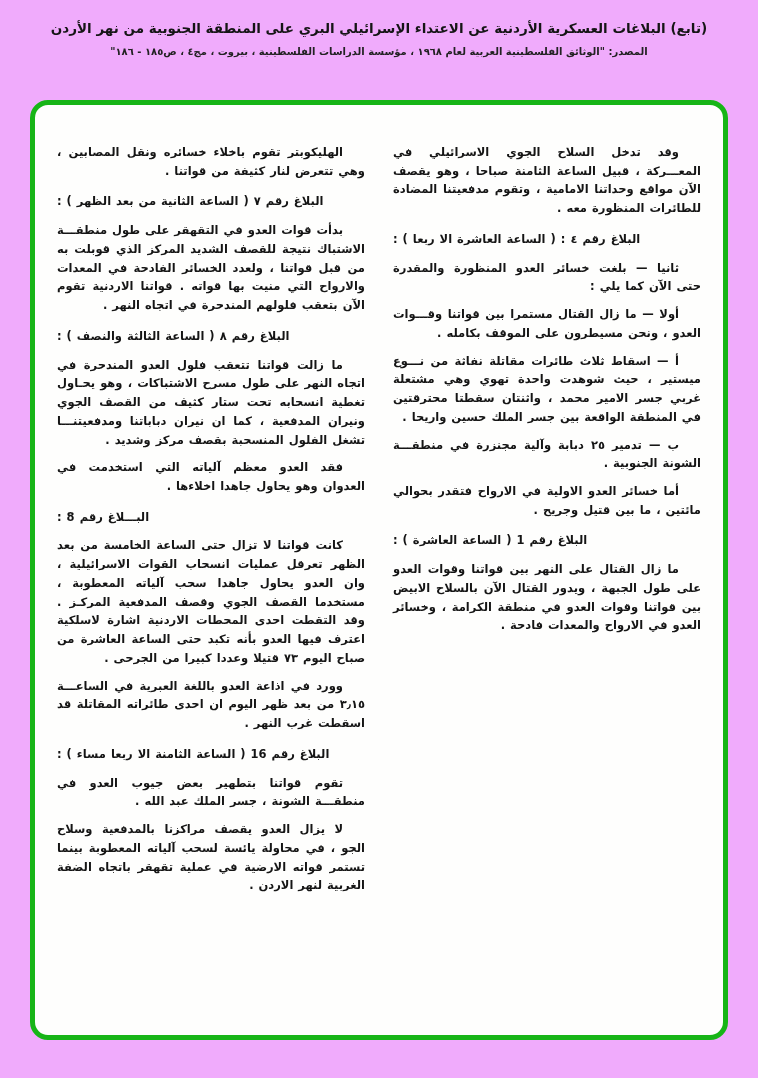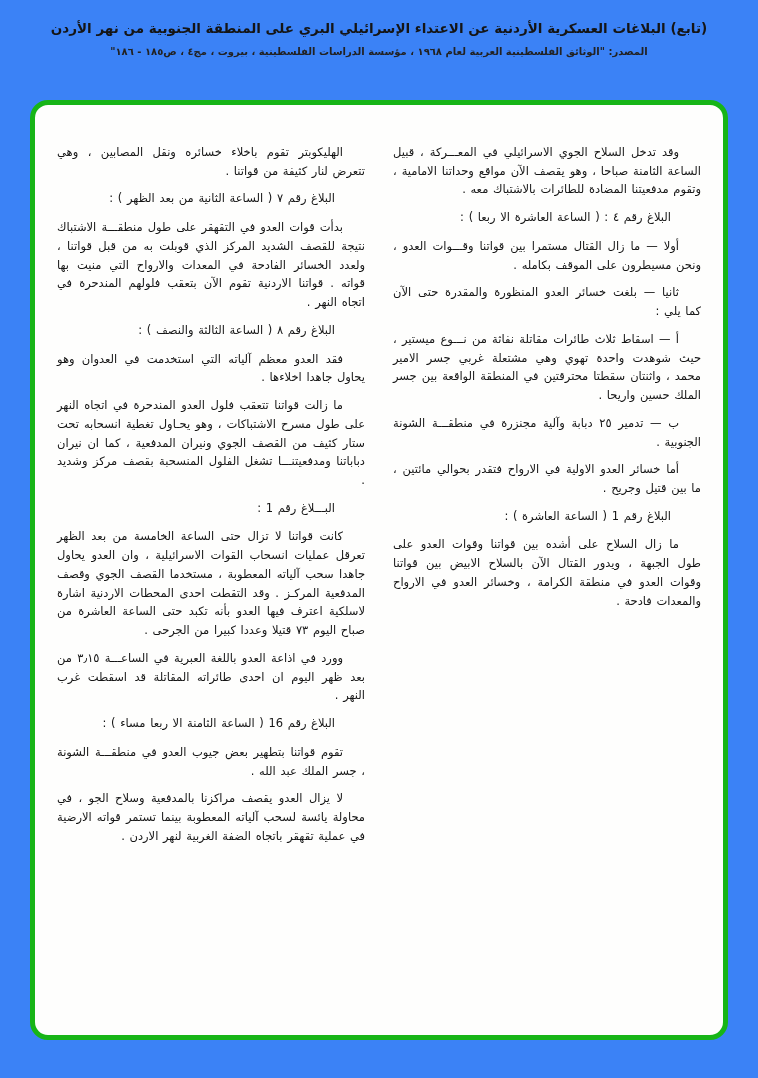--- a/index.html
+++ b/index.html
@@ -4,21 +4,21 @@
 <style>
   html, body {
     margin: 0;
     padding: 0;
     background: #ffffff;
   }
   .page {
     position: relative;
     width: 758px;
     min-height: 1078px;
-    background: #3b82f6;
+    background: #f0abfc;
     font-family: "DejaVu Sans", sans-serif;
     color: #151515;
     box-sizing: border-box;
   }
   .header {
     direction: rtl;
     text-align: center;
     padding-top: 18px;
   }
   .doc-title {
@@ -48,70 +48,71 @@
   .columns {
     direction: rtl;
     display: flex;
     gap: 28px;
     padding: 38px 22px 30px 22px;
     box-sizing: border-box;
   }
   .col {
     flex: 1 1 0;
     min-width: 0;
+    font-weight: bold;
   }
   .para, .heading {
     direction: rtl;
     text-align: justify;
     font-size: 11.5px;
     line-height: 1.63;
     margin: 0 0 9px 0;
     text-indent: 22px;
     word-spacing: 1px;
   }
   .heading {
-    margin-top: 0;
+    margin-top: 12px;
     margin-bottom: 10px;
     text-indent: 30px;
-    text-align: right;
+    text-align: left;
   }
 </style>
 </head>
 <body>
 
 <div class="page" lang="ar">
 
   <div class="header">
     <div class="doc-title">(تابع) البلاغات العسكرية الأردنية عن الاعتداء الإسرائيلي البري على المنطقة الجنوبية من نهر الأردن</div>
     <div class="doc-source">المصدر: "الوثائق الفلسطينية العربية لعام ١٩٦٨ ، مؤسسة الدراسات الفلسطينية ، بيروت ، مج٤ ، ص١٨٥ - ١٨٦"</div>
   </div>
 
   <div class="frame">
     <div class="columns">
 
       <div class="col">
-        <p class="para">وقد تدخل السلاح الجوي الاسرائيلي في المعـــركة ، قبيل الساعة الثامنة صباحا ، وهو يقصف الآن مواقع وحداتنا الامامية ، وتقوم مدفعيتنا المضادة للطائرات بالاشتباك معه .</p>
+        <p class="para">وقد تدخل السلاح الجوي الاسرائيلي في المعـــركة ، قبيل الساعة الثامنة صباحا ، وهو يقصف الآن مواقع وحداتنا الامامية ، وتقوم مدفعيتنا المضادة للطائرات المنظورة معه .</p>
         <p class="heading">البلاغ رقم ٤ : ( الساعة العاشرة الا ربعا ) :</p>
+        <p class="para">ثانيا — بلغت خسائر العدو المنظورة والمقدرة حتى الآن كما يلي :</p>
         <p class="para">أولا — ما زال القتال مستمرا بين قواتنا وقـــوات العدو ، ونحن مسيطرون على الموقف بكامله .</p>
-        <p class="para">ثانيا — بلغت خسائر العدو المنظورة والمقدرة حتى الآن كما يلي :</p>
         <p class="para">أ — اسقاط ثلاث طائرات مقاتلة نفاثة من نـــوع ميستير ، حيث شوهدت واحدة تهوي وهي مشتعلة غربي جسر الامير محمد ، واثنتان سقطتا محترقتين في المنطقة الواقعة بين جسر الملك حسين واريحا .</p>
         <p class="para">ب — تدمير ٢٥ دبابة وآلية مجنزرة في منطقـــة الشونة الجنوبية .</p>
         <p class="para">أما خسائر العدو الاولية في الارواح فتقدر بحوالي مائتين ، ما بين قتيل وجريح .</p>
         <p class="heading">البلاغ رقم 1 ( الساعة العاشرة ) :</p>
-        <p class="para">ما زال السلاح على أشده بين قواتنا وقوات العدو على طول الجبهة ، ويدور القتال الآن بالسلاح الابيض بين قواتنا وقوات العدو في منطقة الكرامة ، وخسائر العدو في الارواح والمعدات فادحة .</p>
+        <p class="para">ما زال القتال على النهر بين قواتنا وقوات العدو على طول الجبهة ، ويدور القتال الآن بالسلاح الابيض بين قواتنا وقوات العدو في منطقة الكرامة ، وخسائر العدو في الارواح والمعدات فادحة .</p>
       </div>
 
       <div class="col">
         <p class="para">الهليكوبتر تقوم باخلاء خسائره ونقل المصابين ، وهي تتعرض لنار كثيفة من قواتنا .</p>
         <p class="heading">البلاغ رقم ٧ ( الساعة الثانية من بعد الظهر ) :</p>
         <p class="para">بدأت قوات العدو في التقهقر على طول منطقـــة الاشتباك نتيجة للقصف الشديد المركز الذي قوبلت به من قبل قواتنا ، ولعدد الخسائر الفادحة في المعدات والارواح التي منيت بها قواته . قواتنا الاردنية تقوم الآن بتعقب فلولهم المندحرة في اتجاه النهر .</p>
         <p class="heading">البلاغ رقم ٨ ( الساعة الثالثة والنصف ) :</p>
+        <p class="para">ما زالت قواتنا تتعقب فلول العدو المندحرة في اتجاه النهر على طول مسرح الاشتباكات ، وهو يحـاول تغطية انسحابه تحت ستار كثيف من القصف الجوي ونيران المدفعية ، كما ان نيران دباباتنا ومدفعيتنـــا تشغل الفلول المنسحبة بقصف مركز وشديد .</p>
         <p class="para">فقد العدو معظم آلياته التي استخدمت في العدوان وهو يحاول جاهدا اخلاءها .</p>
-        <p class="para">ما زالت قواتنا تتعقب فلول العدو المندحرة في اتجاه النهر على طول مسرح الاشتباكات ، وهو يحـاول تغطية انسحابه تحت ستار كثيف من القصف الجوي ونيران المدفعية ، كما ان نيران دباباتنا ومدفعيتنـــا تشغل الفلول المنسحبة بقصف مركز وشديد .</p>
-        <p class="heading">البـــلاغ رقم 1 :</p>
+        <p class="heading">البـــلاغ رقم 8 :</p>
         <p class="para">كانت قواتنا لا تزال حتى الساعة الخامسة من بعد الظهر تعرقل عمليات انسحاب القوات الاسرائيلية ، وان العدو يحاول جاهدا سحب آلياته المعطوبة ، مستخدما القصف الجوي وقصف المدفعية المركـز . وقد التقطت احدى المحطات الاردنية اشارة لاسلكية اعترف فيها العدو بأنه تكبد حتى الساعة العاشرة من صباح اليوم ٧٣ قتيلا وعددا كبيرا من الجرحى .</p>
         <p class="para">وورد في اذاعة العدو باللغة العبرية في الساعـــة ٣٫١٥ من بعد ظهر اليوم ان احدى طائراته المقاتلة قد اسقطت غرب النهر .</p>
         <p class="heading">البلاغ رقم 16 ( الساعة الثامنة الا ربعا مساء ) :</p>
         <p class="para">تقوم قواتنا بتطهير بعض جيوب العدو في منطقـــة الشونة ، جسر الملك عبد الله .</p>
         <p class="para">لا يزال العدو يقصف مراكزنا بالمدفعية وسلاح الجو ، في محاولة يائسة لسحب آلياته المعطوبة بينما تستمر قواته الارضية في عملية تقهقر باتجاه الضفة الغربية لنهر الاردن .</p>
       </div>
 
     </div>
   </div>
 

